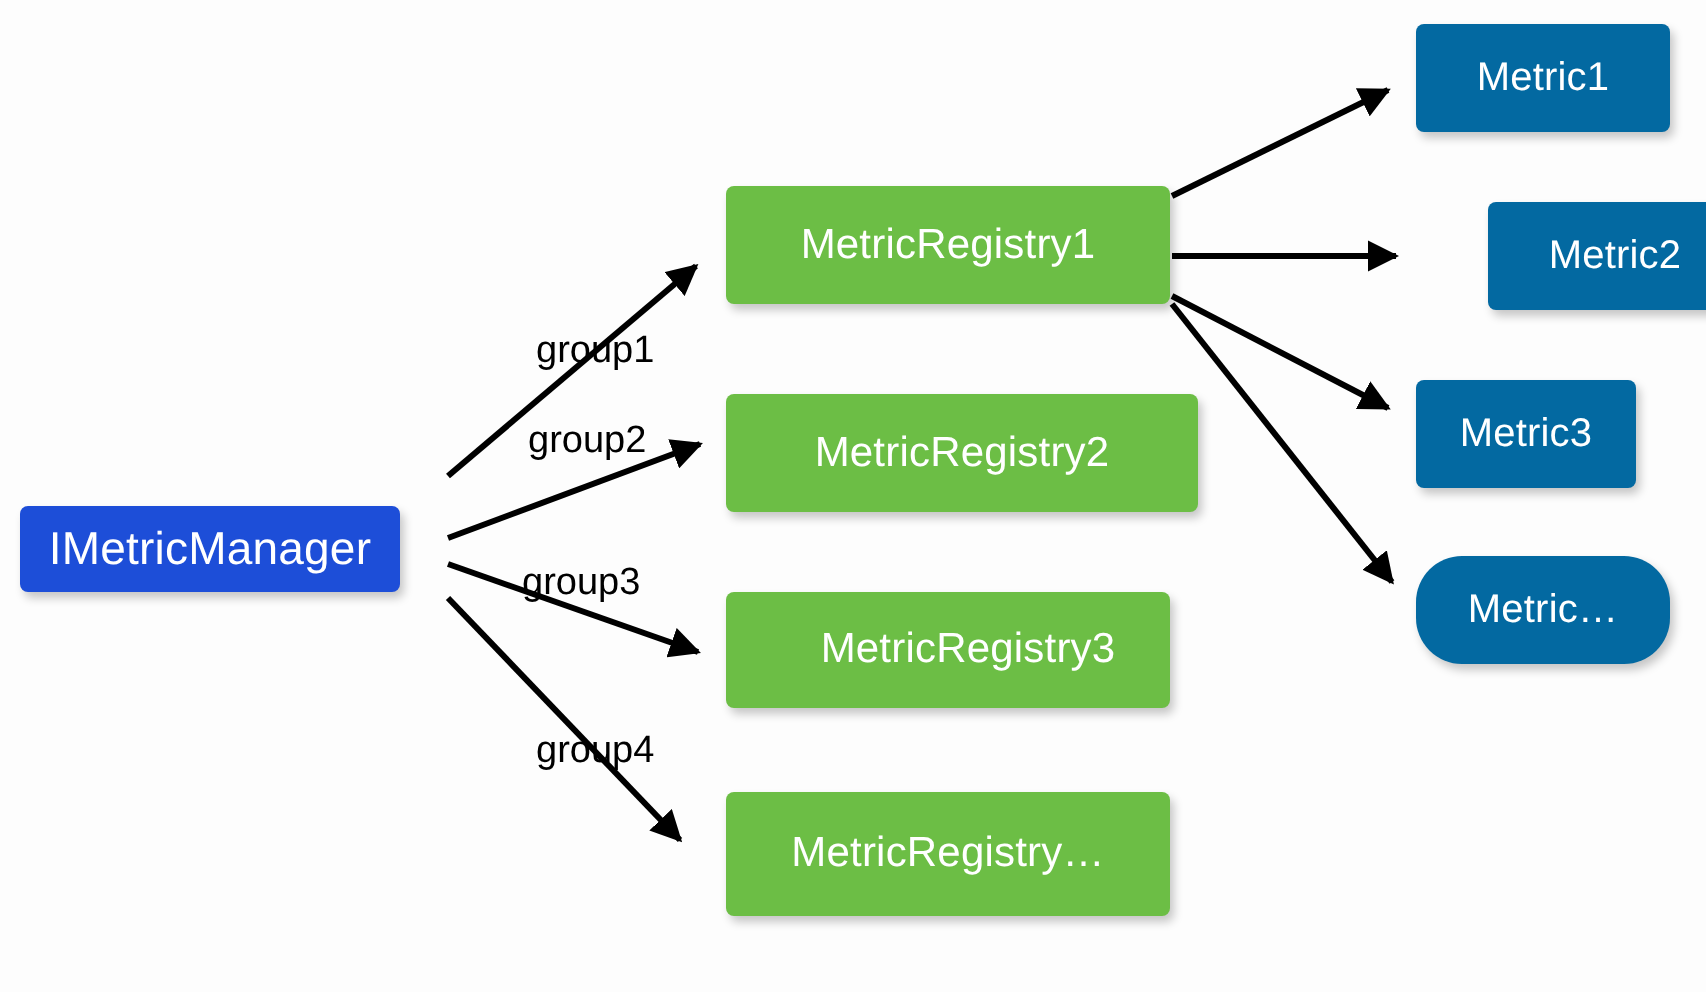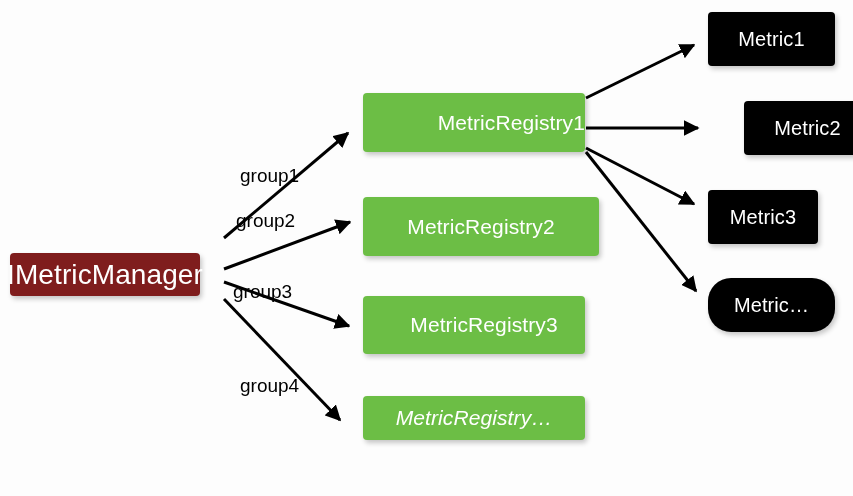--- a/index.html
+++ b/index.html
@@ -35,38 +35,39 @@
     justify-content: center;
     border-radius: 4px;
     color: #ffffff;
     font-weight: 400;
     letter-spacing: 0.1px;
     text-align: center;
     box-shadow: 2px 3px 5px rgba(0,0,0,0.22);
     white-space: nowrap;
   }
   .node.blue {
-    background: #7f1d1d;
-    font-size: 28px;
+    background: #1d4ed8;
+    font-size: 23px;
   }
   .node.green {
     background: #6cbe45;
     font-size: 21px;
   }
   .node.yellow {
-    background: #000000;
+    background: #0369a1;
     font-size: 20px;
   }
   .edge-label {
     position: absolute;
     color: #000000;
     font-size: 19px;
     line-height: 20px;
     white-space: nowrap;
     background: transparent;
+    margin-left: 28px;
   }
 </style>
 </head>
 <body>
 
 <div id="canvas">
 
   <svg id="edge-layer" viewBox="0 0 853 496" xmlns="http://www.w3.org/2000/svg">
     <defs>
       <marker id="arrowhead" viewBox="0 0 10 10" refX="9" refY="5" markerWidth="5.2" markerHeight="5.2" orient="auto-start-reverse">
@@ -82,44 +83,44 @@
     <line x1="586" y1="98" x2="694" y2="45" stroke="#000000" stroke-width="3" marker-end="url(#arrowhead)"></line>
     <line x1="586" y1="128" x2="698" y2="128" stroke="#000000" stroke-width="3" marker-end="url(#arrowhead)"></line>
     <line x1="586" y1="148" x2="694" y2="204" stroke="#000000" stroke-width="3" marker-end="url(#arrowhead)"></line>
     <line x1="586" y1="152" x2="696" y2="291" stroke="#000000" stroke-width="3" marker-end="url(#arrowhead)"></line>
   </svg>
 
   <div class="node blue" style="left:10px; top:253px; width:190px; height:43px;">
     <span>IMetricManager</span>
   </div>
 
-  <div class="node green" style="left:363px; top:93px; width:222px; height:59px;justify-content:flex-end;">
+  <div class="node green" style="left:363px; top:93px; width:222px; height:59px;">
     <span>MetricRegistry1</span>
   </div>
   <div class="node green" style="left:363px; top:197px; width:236px; height:59px;">
     <span>MetricRegistry2</span>
   </div>
   <div class="node green" style="left:363px; top:296px; width:222px; height:58px;padding-left:20px;">
     <span>MetricRegistry3</span>
   </div>
-  <div class="node green" style="left:363px; top:396px; width:222px; height:44px;font-style:italic;">
+  <div class="node green" style="left:363px; top:396px; width:222px; height:62px;">
     <span>MetricRegistry…</span>
   </div>
 
   <div class="node yellow" style="left:708px; top:12px; width:127px; height:54px;">
     <span>Metric1</span>
   </div>
   <div class="node yellow" style="left:708px; top:101px; width:127px; height:54px;margin-left:36px;">
     <span>Metric2</span>
   </div>
   <div class="node yellow" style="left:708px; top:190px; width:110px; height:54px;">
     <span>Metric3</span>
   </div>
   <div class="node yellow" style="left:708px; top:278px; width:127px; height:54px;border-radius:23px;">
     <span>Metric…</span>
   </div>
 
   <div class="edge-label" style="left:240px; top:166px;">group1</div>
   <div class="edge-label" style="left:236px; top:211px;">group2</div>
   <div class="edge-label" style="left:233px; top:282px;">group3</div>
-  <div class="edge-label" style="left:240px; top:376px;">group4</div>
+  <div class="edge-label" style="left:240px; top:366px;">group4</div>
 
 </div>
 
 </body></html>

